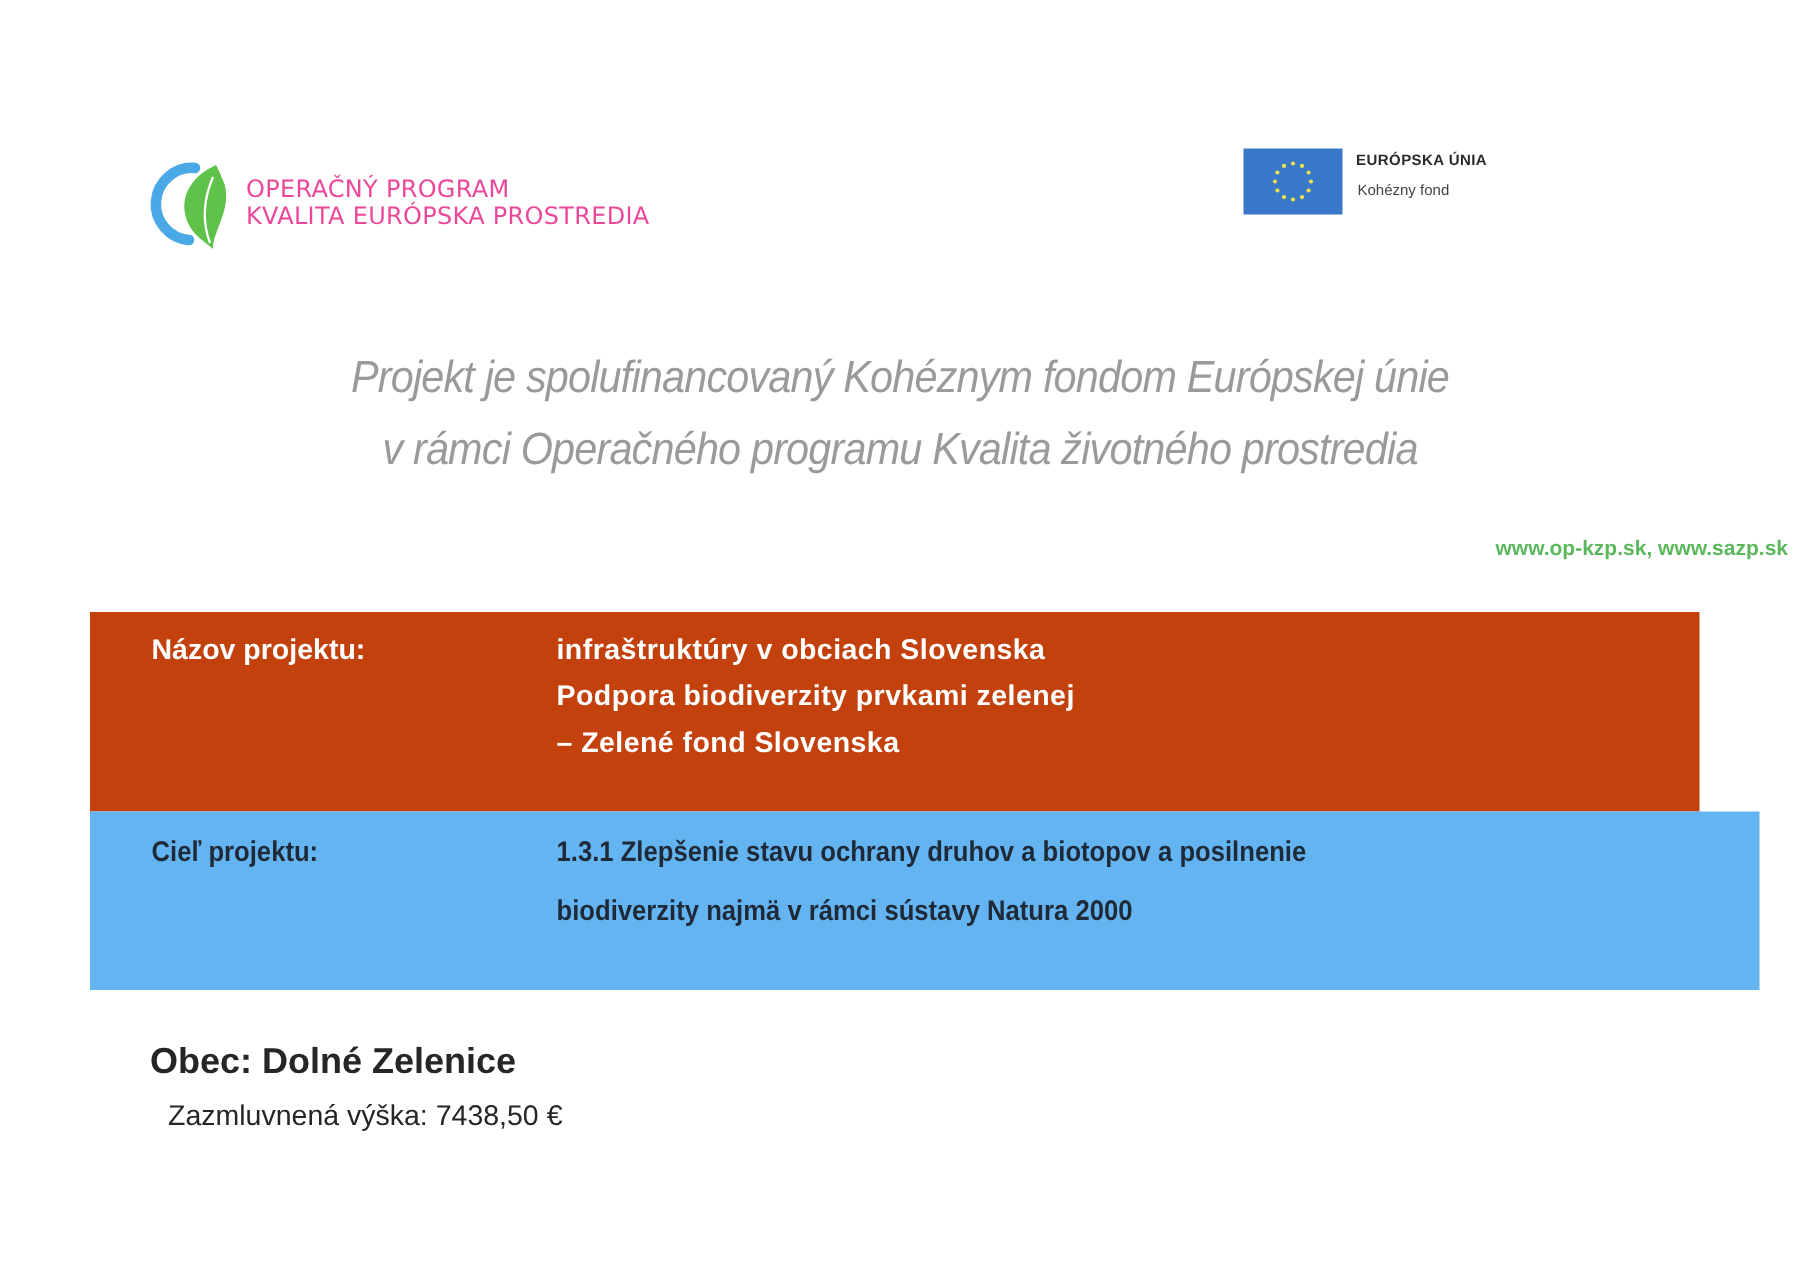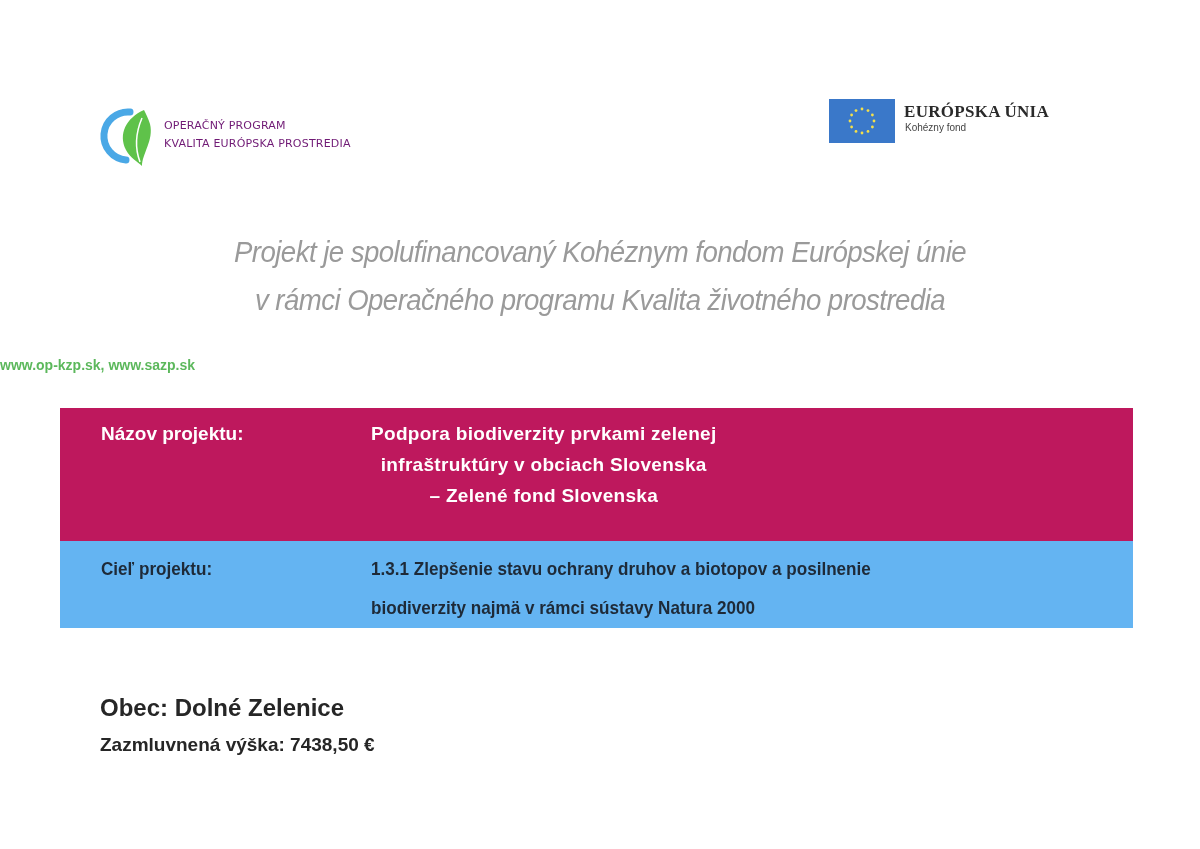--- a/index.html
+++ b/index.html
@@ -3,40 +3,40 @@
 <meta charset="utf-8">
 <style>
   html, body { margin: 0; padding: 0; }
   body {
     width: 1200px; height: 849px; background: #ffffff; position: relative; overflow: hidden;
     font-family: "Liberation Sans", sans-serif;
   }
   .abs { position: absolute; }
   
   #op-logo { left: 96px; top: 104px; width: 58px; height: 62px; }
-  #op-text { left: 164px; top: 117px; color: #701a75; font-size: 11px; line-height: 18px; letter-spacing: 0.2px; font-family: "DejaVu Sans", sans-serif; }
+  #op-text { left: 164px; top: 117px; color: #ec4899; font-size: 16px; line-height: 18px; letter-spacing: 0.2px; font-family: "DejaVu Sans", sans-serif; }
   
   #eu-flag { left: 829px; top: 99px; width: 66px; height: 44px; background: #3a78c9; }
-  #eu-title { left: 904px; top: 102px; font-weight: bold; font-size: 17px; color: #2a2a2a; letter-spacing: 0.3px; font-family: Liberation Serif, serif; }
+  #eu-title { left: 904px; top: 102px; font-weight: bold; font-size: 10px; color: #2a2a2a; letter-spacing: 0.3px; }
   #eu-sub { left: 905px; top: 122px; font-size: 10px; color: #444; }
   
   #headline { left: 0; top: 228px; width: 1200px; text-align: center; color: #9a9a9a; font-style: italic; font-size: 30px; line-height: 48px; letter-spacing: -0.6px; transform: scaleX(0.92); transform-origin: 600px 0; }
-  #links { left: 0; top: 357px; width: 1192px; text-align: left; color: #5cb85c; font-weight: bold; font-size: 14px; }
+  #links { left: 0; top: 357px; width: 1192px; text-align: right; color: #5cb85c; font-weight: bold; font-size: 14px; }
   
-  #green-band { left: 60px; top: 408px; width: 1073px; height: 133px; background: #be185d; text-align: center; }
-  #blue-band { left: 60px; top: 541px; width: 1073px; height: 87px; background: #64b4f2; }
+  #green-band { left: 60px; top: 408px; width: 1073px; height: 133px; background: #c2410c; }
+  #blue-band { left: 60px; top: 541px; width: 1073px; height: 119px; background: #64b4f2; padding-left: 40px; }
   .band-label { position: absolute; left: 41px; font-weight: bold; font-size: 19px; }
   .band-value { position: absolute; left: 311px; font-weight: bold; font-size: 19px; }
   #green-band .band-label, #green-band .band-value { color: #ffffff; top: 10px; line-height: 31px; }
   #green-band .band-value { letter-spacing: 0.3px; }
   #blue-band .band-label, #blue-band .band-value { color: #1e2a38; top: 8px; line-height: 39px; }
   #blue-band .band-value, #blue-band .band-label { transform: scaleX(0.9); transform-origin: 0 0; }
   
   #obec { left: 100px; top: 694px; font-weight: bold; font-size: 24px; color: #262626; }
-  #suma { left: 100px; top: 734px; font-weight: bold; font-size: 19px; color: #262626; }
+  #suma { left: 112px; top: 734px; font-weight: normal; font-size: 19px; color: #262626; }
   .line { display: block; }
 </style>
 </head>
 <body>
 
 <div class="abs" id="op-logo">
   <svg width="58" height="62" viewBox="0 0 58 62">
     <path d="M34 8 A24 24 0 1 0 30 56" fill="none" stroke="#4aa8e6" stroke-width="7" stroke-linecap="round"></path>
     <path d="M48 6 C30 14 22 30 30 46 C34 54 42 58 46 62 C46 50 58 36 54 20 C52 14 50 10 48 6 Z" fill="#5fc24a"></path>
     <path d="M46 14 C40 28 38 42 44 58" fill="none" stroke="#ffffff" stroke-width="1.5"></path>
@@ -71,22 +71,22 @@
 <div class="abs" id="headline">
   <span class="line">Projekt je spolufinancovaný Kohéznym fondom Európskej únie</span>
   <span class="line">v rámci Operačného programu Kvalita životného prostredia</span>
 </div>
 
 <div class="abs" id="links">www.op-kzp.sk, www.sazp.sk</div>
 
 <div class="abs" id="green-band">
   <div class="band-label">Názov projektu:</div>
   <div class="band-value">
+    <span class="line">infraštruktúry v obciach Slovenska</span>
     <span class="line">Podpora biodiverzity prvkami zelenej</span>
-    <span class="line">infraštruktúry v obciach Slovenska</span>
     <span class="line">– Zelené fond Slovenska</span>
   </div>
 </div>
 
 <div class="abs" id="blue-band">
   <div class="band-label">Cieľ projektu:</div>
   <div class="band-value">
     <span class="line">1.3.1 Zlepšenie stavu ochrany druhov a biotopov a posilnenie</span>
     <span class="line">biodiverzity najmä v rámci sústavy Natura 2000</span>
   </div>

